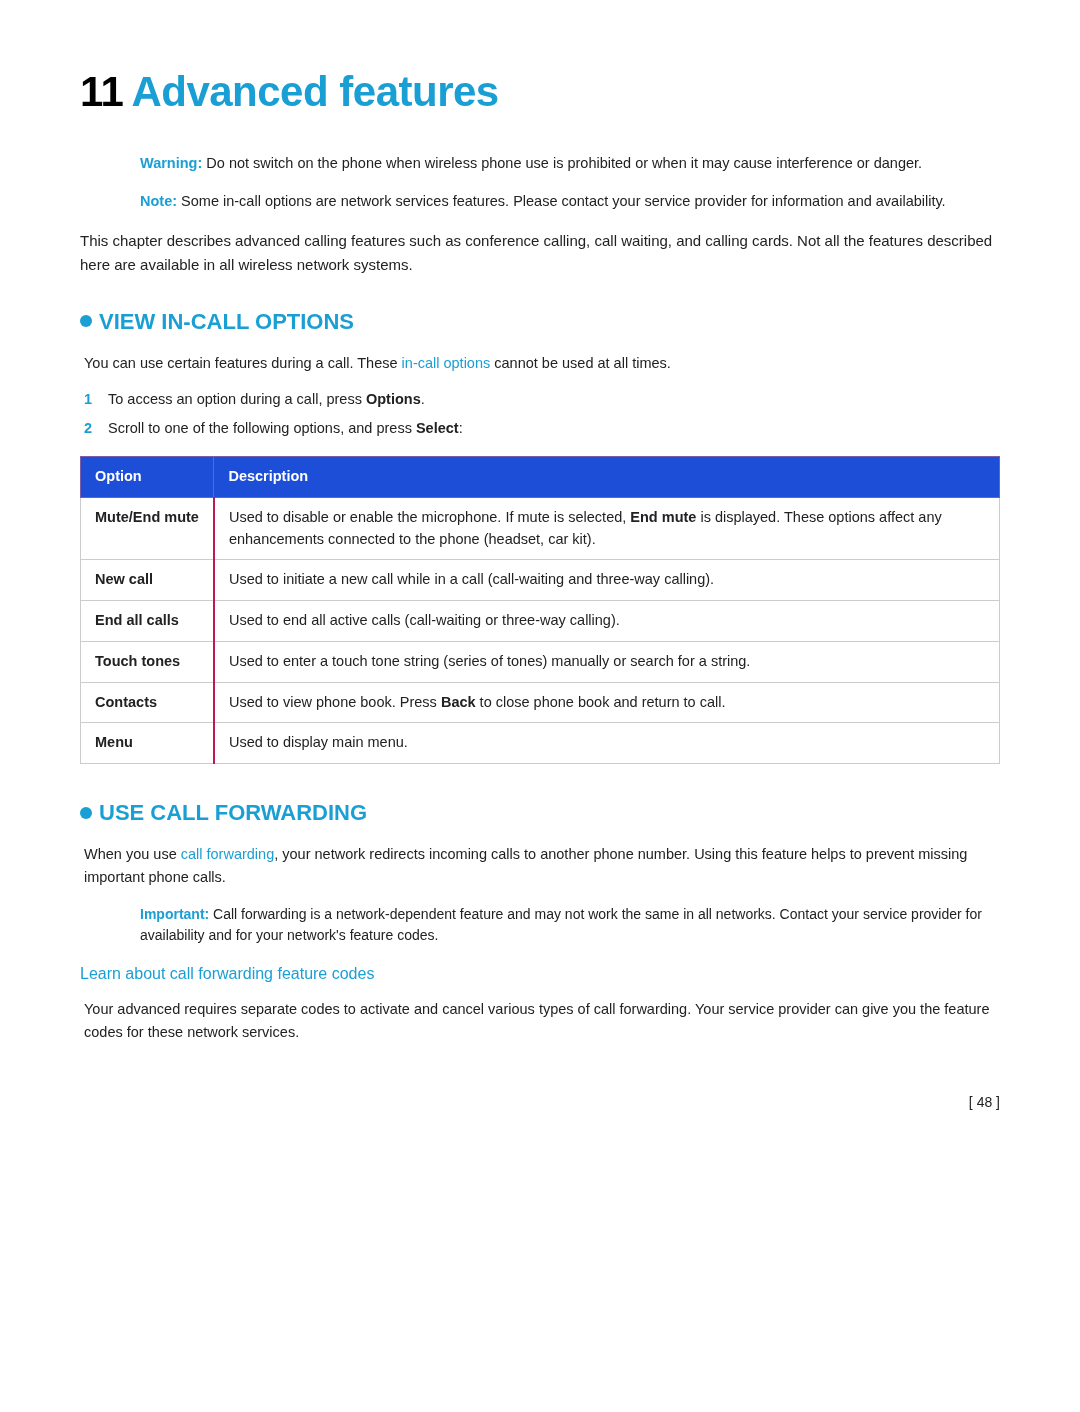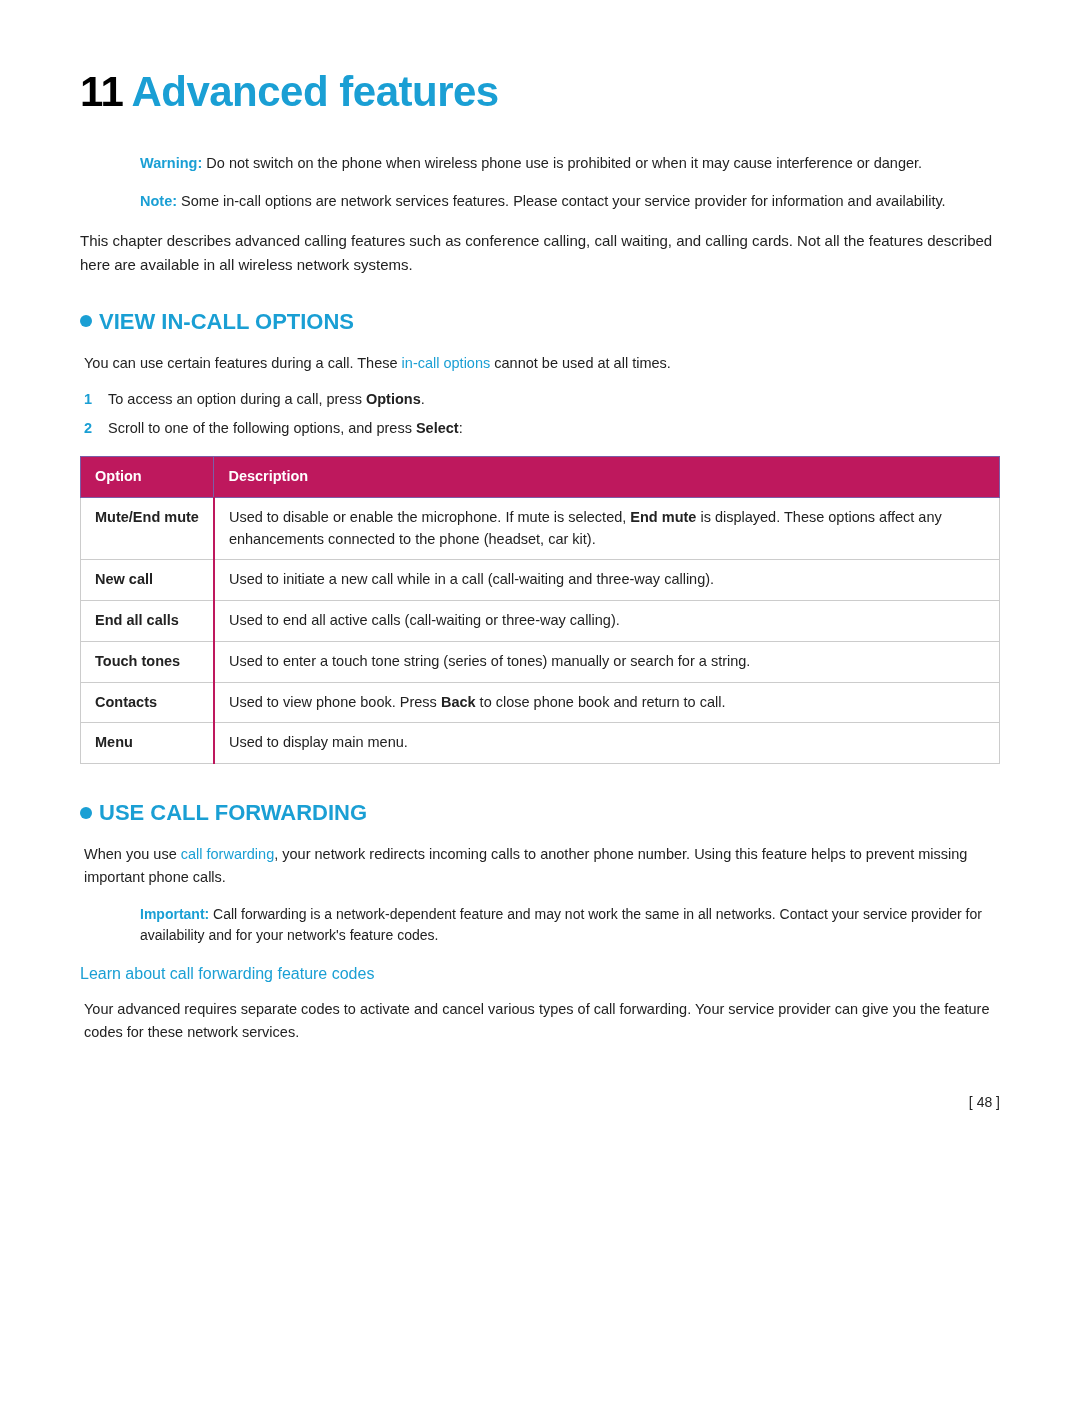--- a/index.html
+++ b/index.html
@@ -114,21 +114,21 @@
     }
 
     table {
       width: 100%;
       border-collapse: collapse;
       margin-bottom: 32px;
       font-size: 14.5px;
     }
 
     thead tr {
-      background: #be185d;
+      background: #1d4ed8;
     }
 
     thead th {
       color: #ffffff;
       font-weight: bold;
       padding: 9px 14px;
       text-align: left;
       font-size: 14.5px;
       border: 1px solid #7b5ea7;
     }

